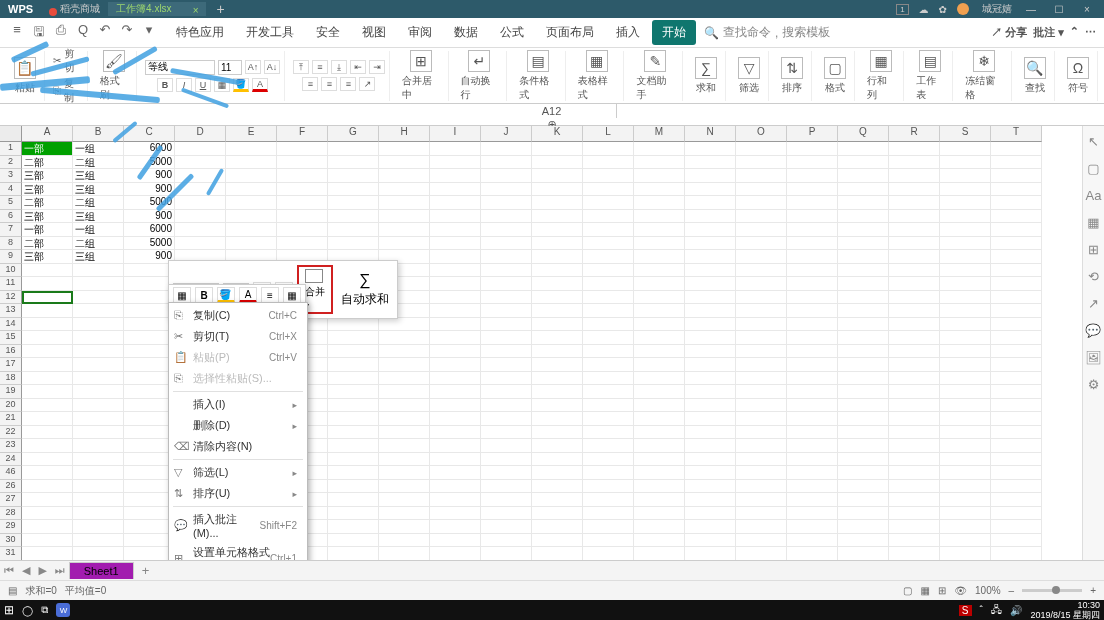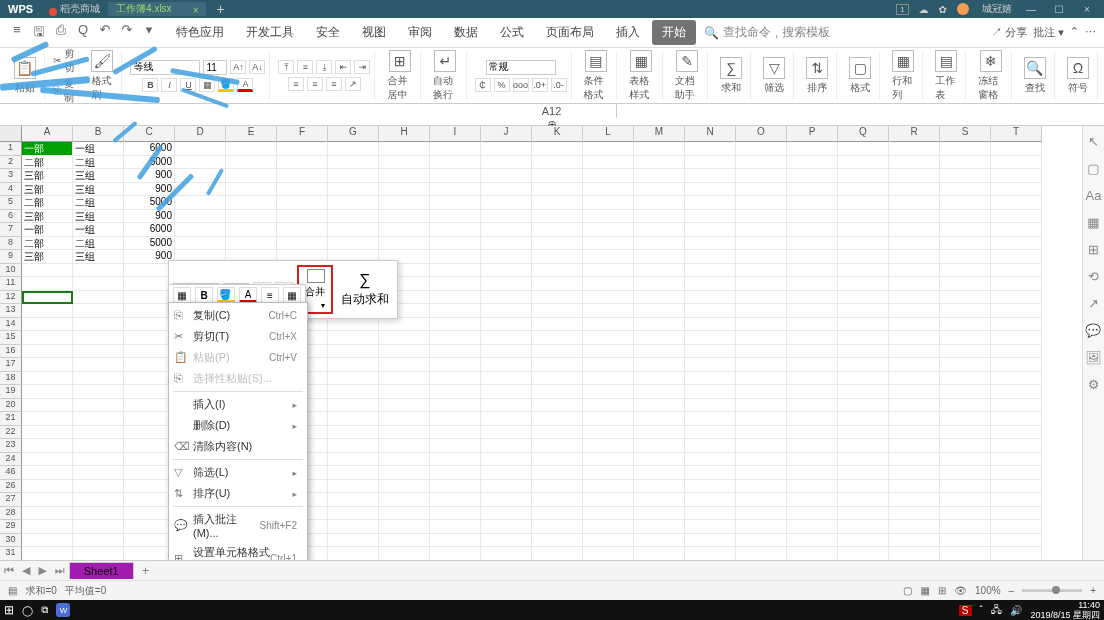--- a/index.html
+++ b/index.html
@@ -12,24 +12,24 @@
 .titlebar .orange-dot { width:8px;height:8px;background:#e74c3c;border-radius:50%;display:inline-block; }
 .titlebar .plus { padding: 0 10px; font-size: 14px; color: #ccc; }
 .titlebar .spacer { flex: 1; }
 .titlebar .right { display: flex; align-items: center; gap: 10px; padding-right: 8px; font-size:10px; }
 .titlebar .winbtn { width: 18px; text-align: center; }
 .titlebar .avatar { width:12px;height:12px;background:#f0a050;border-radius:50%;display:inline-block;margin-right:3px;}
 .menubar { height: 30px; display: flex; align-items: center; border-bottom: 1px solid #ddd; padding: 0 8px; gap: 2px; font-size: 12px; color:#444; }
 .menubar .qat { display:flex; gap: 4px; margin-right: 6px; }
 .menubar .qat span { width: 18px; text-align:center; font-size:13px; color:#666;}
 .menubar .m { padding: 4px 10px; cursor: pointer; }
-.menubar .m.active { background: #737373; color: #fff; border-radius: 3px; font-family: Liberation Serif, serif; }
+.menubar .m.active { background: #0f766e; color: #fff; border-radius: 3px; font-family: Liberation Serif, serif; }
 .menubar .search { display:flex; align-items:center; gap:4px; margin-left: 6px; color:#888;}
 .menubar .spacer { flex:1; }
-.menubar .share { display:flex; gap:6px; color:#555; font-size:11px; }
+.menubar .share { display:flex; gap:6px; color:#555; font-size:11px;font-weight:bold; }
 .ribbon { height: 56px; border-bottom: 1px solid #ccc; display: flex; align-items: center; padding: 2px 6px; gap: 4px; font-size: 10px; color: #555; }
 .ribbon .grp { display: flex; flex-direction: column; align-items: center; justify-content: center; padding: 0 4px; border-right: 1px solid #eee; height: 50px; }
 .ribbon .bigbtn { display:flex; flex-direction:column; align-items:center; gap:2px; padding: 0 4px; font-size:10px;}
 .ribbon .bigbtn .ic { width:22px; height:22px; border:1px solid #bbb; display:flex;align-items:center;justify-content:center;font-size:14px;}
 .ribbon .row { display:flex; gap:3px; align-items:center; }
 .ribbon input, .ribbon select { font-size:10px; border:1px solid #ccc; padding:1px 2px; }
 .ribbon .alignbtn { width:16px;height:14px;border:1px solid #ddd; display:inline-flex;align-items:center;justify-content:center;font-size:9px;}
 .formulabar { height: 22px; display:flex; align-items:center; border-bottom:1px solid #ccc; font-size:11px; color:#555;flex-direction:column;}
 .formulabar .namebox { width:130px; text-align:center; border-right:1px solid #ccc; padding:1px; }
 .formulabar .fx { padding: 0 6px; font-style:italic; }
@@ -45,21 +45,21 @@
 .cell { width:51px; height:13.5px; border-right:1px solid #e8e8e8; border-bottom:1px solid #e8e8e8; font-size:10px; padding: 0 2px; overflow:hidden; white-space:nowrap; }
 .cell.num { text-align: right; }
 .a1sel { background:#00a000; color:#fff; }
 .a12sel { border:2px solid #1a7a1a; background:#fff; }
 .rsidebar { position:absolute; right:0; top:0; width:22px; height:100%; background:#f7f7f7; border-left:1px solid #ddd; display:flex;flex-direction:column;align-items:center;gap:12px;padding-top:8px; }
 .rsidebar span { font-size:13px; color:#888; }
 
 .minitool { position:absolute; top:260px; left:168px; background:#fff; border:1px solid #ccc; box-shadow:2px 2px 6px rgba(0,0,0,.2); padding:4px; display:flex; align-items:center; gap:4px; font-size:10px;}
 .minitool input { width:46px; font-size:10px; border:1px solid #ccc; }
 .minitool .sbtn { width:18px; height:16px; border:1px solid #ddd; display:inline-flex;align-items:center;justify-content:center;}
-.minitool .merge-btn { border:2px solid #d02020; padding: 2px 6px; display:flex;flex-direction:column;align-items:flex-end;gap:2px;}
+.minitool .merge-btn { border:2px solid #d02020; padding: 2px 6px; display:flex;flex-direction:column;align-items:flex-start;gap:2px;}
 .minitool .merge-btn .ic { width:18px;height:14px;border:1px solid #888; position:relative;}
 .minitool .autosum { display:flex;flex-direction:column;align-items:center;gap:2px;padding:0 4px;}
 
 .ctxmenu { position:absolute; top:302px; left:168px; width:140px; background:#fff; border:1px solid #bbb; box-shadow:2px 2px 6px rgba(0,0,0,.3); font-size:11px; color:#333; padding:2px 0;}
 .ctxmenu .mi { display:flex; justify-content:space-between; align-items:center; padding: 3px 10px 3px 24px; position:relative; }
 .ctxmenu .mi.disabled { color:#bbb; }
 .ctxmenu .mi .sc { font-size:10px; color:#888; }
 .ctxmenu .mi .ar { font-size:9px; color:#888; }
 .ctxmenu .sep { height:1px; background:#e0e0e0; margin:2px 4px; }
 .ctxmenu .mi .ico { position:absolute; left:5px; font-size:11px; color:#777; }
@@ -208,30 +208,20 @@
         <div class="ic">⊞</div>
         <span>合并居中</span>
       </div>
     </div>
   <div class="grp">
       <div class="bigbtn">
         <div class="ic">↵</div>
         <span>自动换行</span>
       </div>
     </div>
-  <div class="grp" style="flex-direction:column;gap:3px;">
-    <input style="width: 70px;" value="常规">
-    <div class="row">
-      <span class="alignbtn">₵</span>
-      <span class="alignbtn">%</span>
-      <span class="alignbtn">ooo</span>
-      <span class="alignbtn">.0+</span>
-      <span class="alignbtn">.0-</span>
-    </div>
-  </div>
   <div class="grp">
       <div class="bigbtn">
         <div class="ic">▤</div>
         <span>条件格式</span>
       </div>
     </div>
   <div class="grp">
       <div class="bigbtn">
         <div class="ic">▦</div>
         <span>表格样式</span>
@@ -1190,16 +1180,16 @@
   <span class="winicon">⊞</span>
   <span>◯</span>
   <span>⧉</span>
   <span class="wpstb">W</span>
   <div class="spacer"></div>
   <span style="background:#b00;padding:0 3px;">S</span>
   <span>ˆ</span>
   <span>🖧</span>
   <span>🔊</span>
   <div class="time">
-    <div>11:40</div>
+    <div>10:30</div>
     <div>2019/8/15 星期四</div>
   </div>
 </div>
 
 </body></html>

